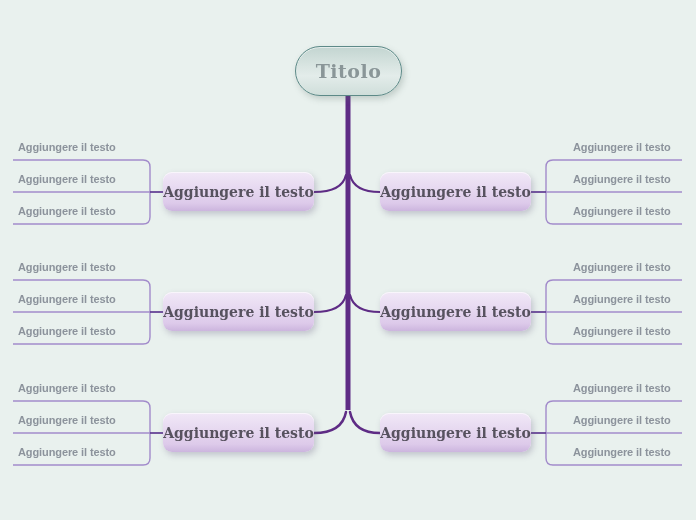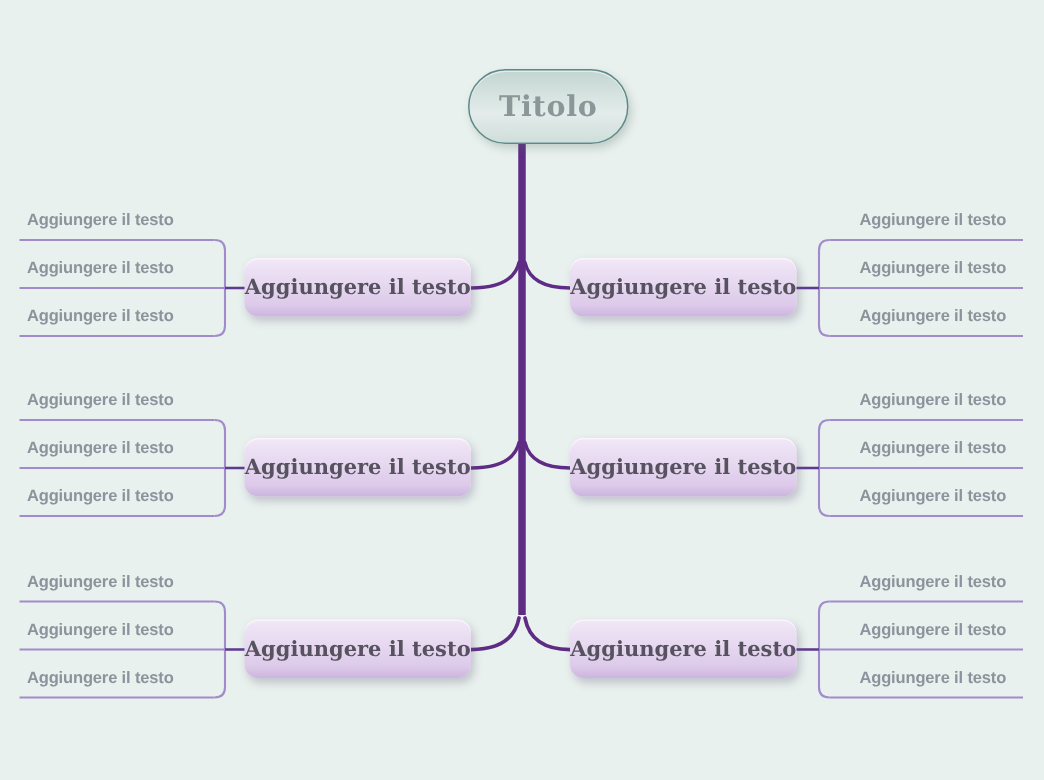--- a/index.html
+++ b/index.html
@@ -4,21 +4,21 @@
 <style>
   html,body { margin:0; padding:0; }
   .stage {
     position:relative; width:696px; height:520px;
     background:#e9f1ee; overflow:hidden;
     font-family:"Liberation Sans", sans-serif;
   }
   .lines { position:absolute; left:0; top:0; width:696px; height:520px; }
 
   .title-node {
-    position:absolute; left:312px; top:46px; width:107px; height:50px;
+    position:absolute; left:295px; top:46px; width:107px; height:50px;
     border-radius:26px; border:1px solid #5d8a88; box-sizing:border-box;
     background:linear-gradient(180deg,#c3d5d1 0%,#d9e5e2 40%,#e3ecea 60%,#cfdeda 100%);
     box-shadow:2px 3px 6px rgba(90,110,105,.28), inset 0 1px 0 rgba(255,255,255,.55);
     display:flex; align-items:center; justify-content:center;
     font:bold 19px "DejaVu Serif", serif; color:#8a9698;
     letter-spacing:.5px; cursor:pointer;text-align:right;
   }
 
   .bnode {
     position:absolute; width:151px; height:39px; border-radius:9px;

